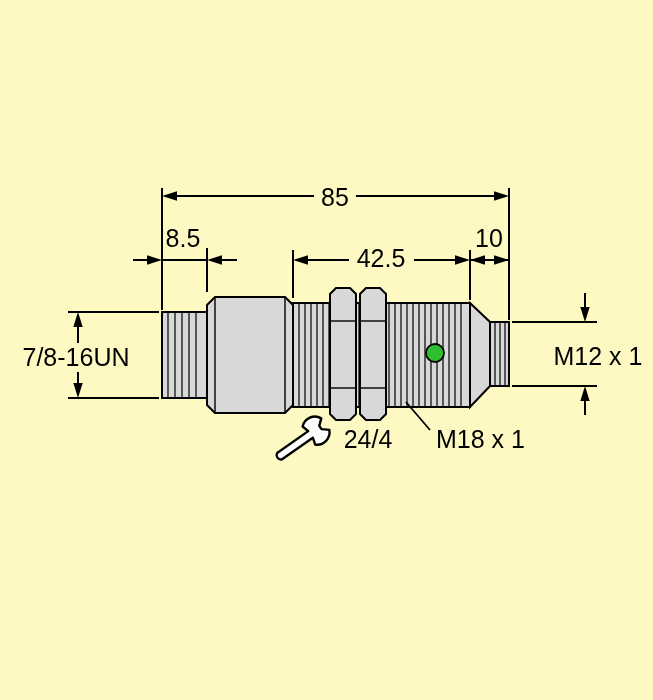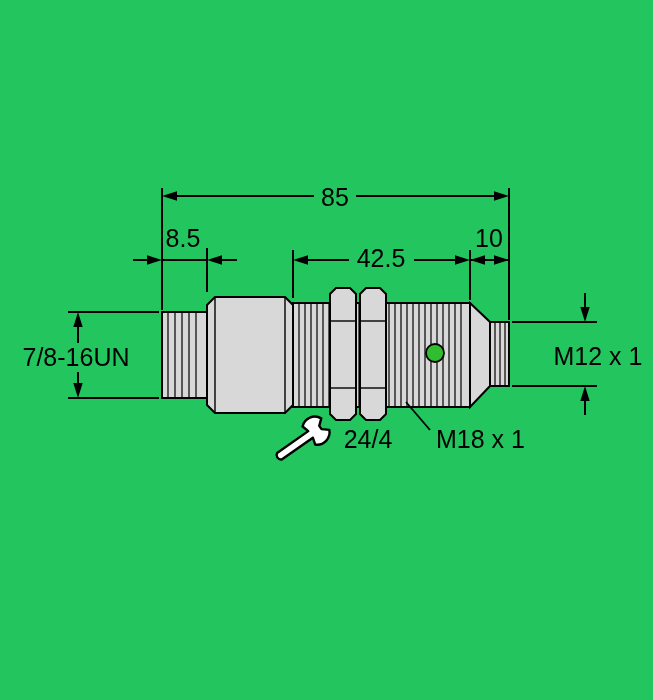--- a/index.html
+++ b/index.html
@@ -8,21 +8,21 @@
     background: #ffffff;
     width: 653px;
     height: 700px;
     overflow: hidden;
     font-family: "Liberation Sans", sans-serif;
   }
   #stage {
     position: relative;
     width: 653px;
     height: 700px;
-    background: #22c55e;
+    background: #fef9c3;
   }
   svg text {
     font-family: "Liberation Sans", sans-serif;
     font-size: 25px;
     fill: #000000;
   }
   .dim line {
     stroke: #000000;
     stroke-width: 2;
   }

